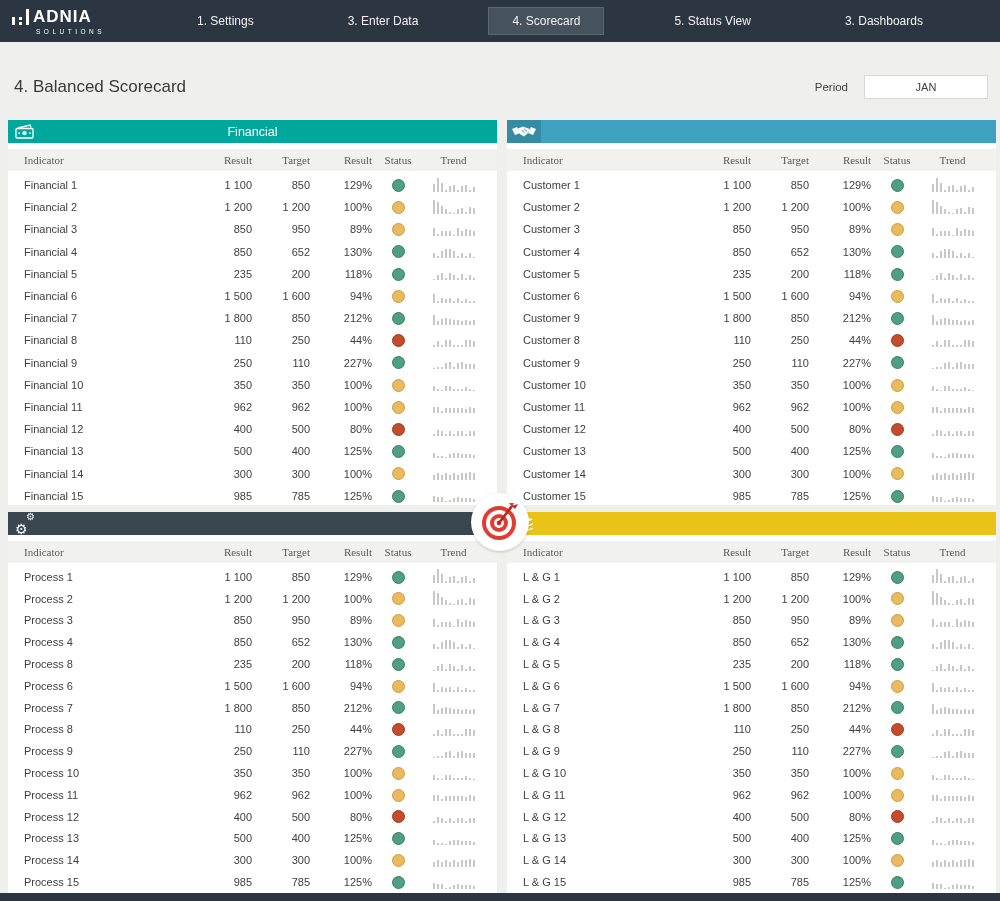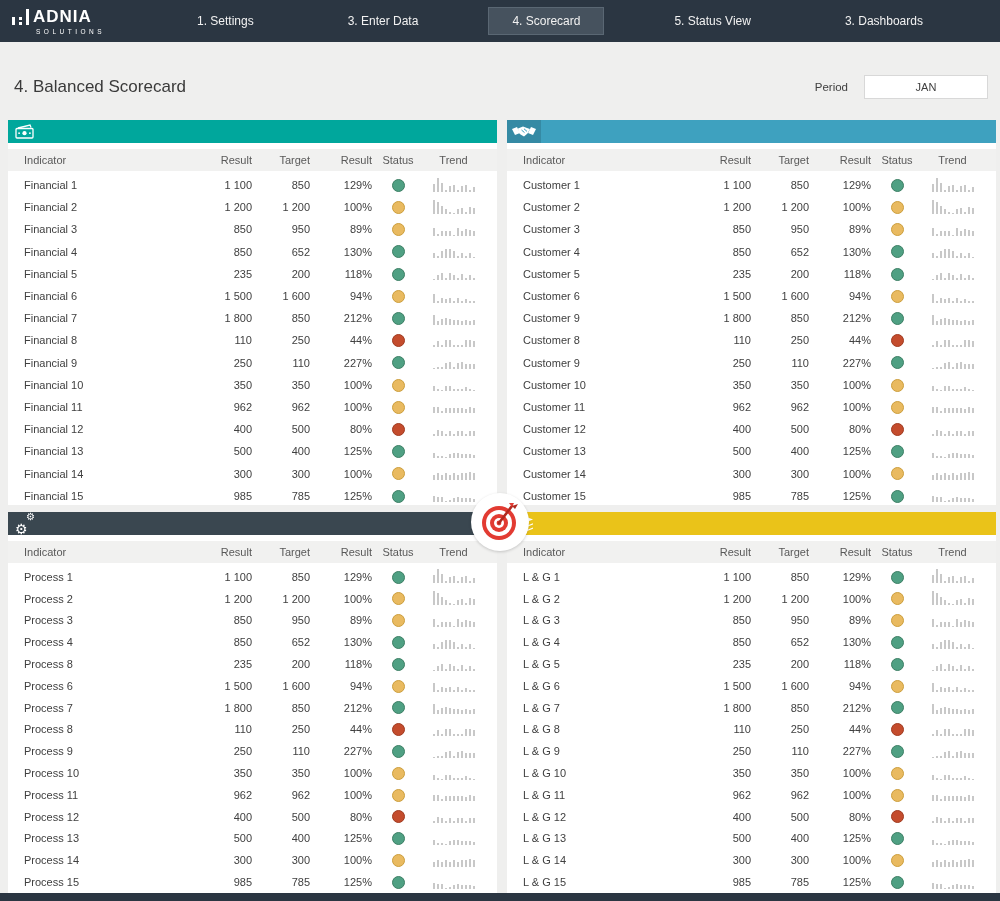--- a/index.html
+++ b/index.html
@@ -44,21 +44,21 @@
   .hicon { display:none; align-items:center; justify-content:center; color:#fff; }
   .gearwrap { position:relative; width:20px; height:18px; color:#fff; }
   .gearwrap .g1 { position:absolute; left:0; bottom:-3px; font-size:14px; line-height:1; }
   .gearwrap .g2 { position:absolute; right:0; top:-3px; font-size:10px; line-height:1; }
   .grid-head, .row {
     display:grid;
     grid-template-columns: 168px 60px 58px 62px 52px 1fr;
     align-items:center;
     padding: 0 14px 0 16px;
   }
-  .grid-head { height:22px; background:#F1F1F0; margin-top:6px; font-size:11px; color:#595959; }
+  .grid-head { height:22px; background:#F1F1F0; margin-top:6px; font-size:11px; color:#595959;font-family:Liberation Serif, serif; }
   .rows { margin-top:3px; }
   .row { height: var(--rh, 22px); font-size:11px; color:#404040; }
   .c-num { text-align:right; }
   .c-status { text-align:center; }
   .c-trend { text-align:center; }
   .grid-head .c-ind { text-align:left; }
   .dot {
     display:inline-block; width:13px; height:13px; border-radius:50%;
     vertical-align:middle;
   }
@@ -105,20 +105,21 @@
 
 <div class="page-title">4. Balanced Scorecard</div>
 <div class="period-wrap">
   <span class="period-label">Period</span>
   <div class="period-box">JAN</div>
 </div>
 
 <div id="panels">
   <div class="panel" style="left: 8px; top: 120px; height: 385px; --rh: 22.2px;">
     <div class="panel-header" style="background: rgb(0, 167, 156);">
+      <span class="panel-title">Financial</span>
       <span class="icon-box">
         <span class="hicon" style="display: flex;">
           <svg width="22" height="16" viewBox="0 0 22 16">
             <path d="M4 4 L16 1 L17 3.5" fill="none" stroke="#fff" stroke-width="1.3"></path>
             <rect x="2" y="4.5" width="17" height="9.5" rx="1" fill="none" stroke="#fff" stroke-width="1.3"></rect>
             <circle cx="10.5" cy="9.2" r="2.1" fill="#fff"></circle>
             <rect x="4.3" y="8.4" width="1.6" height="1.6" fill="#fff"></rect>
             <rect x="15.1" y="8.4" width="1.6" height="1.6" fill="#fff"></rect>
           </svg>
         </span>

